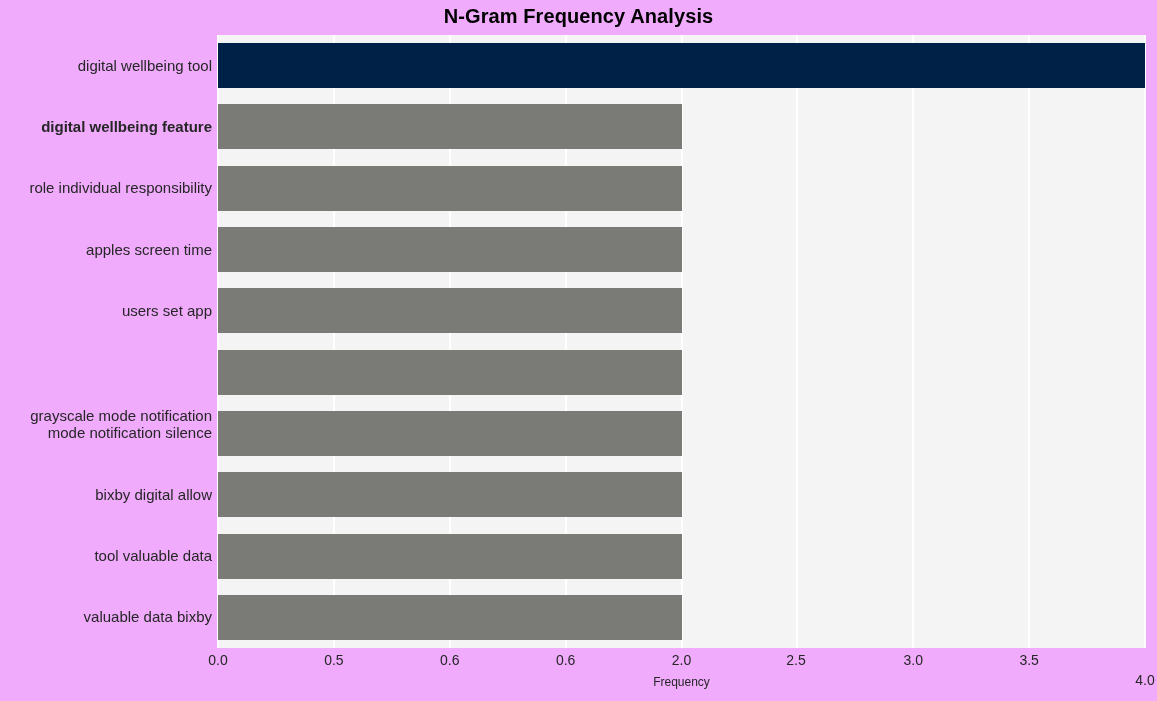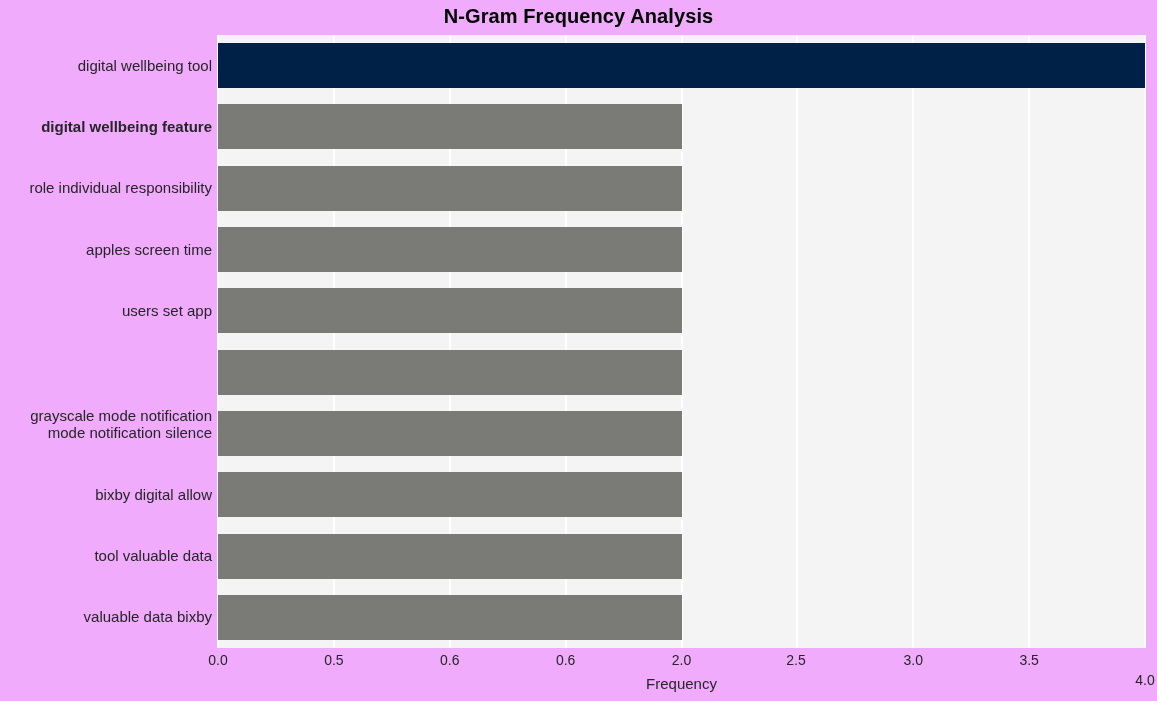--- a/index.html
+++ b/index.html
@@ -101,21 +101,21 @@
     line-height: 1;
   }
 
   
   #xaxis-label {
     position: absolute;
     left: 218px;
     top: 675px;
     width: 927px;
     text-align: center;
-    font-size: 15px;
+    font-size: 12px;
     color: #262626;
   }
 </style>
 </head>
 <body>
 
 <div id="figure">
 
   <div id="chart-title">N-Gram Frequency Analysis</div>
 

